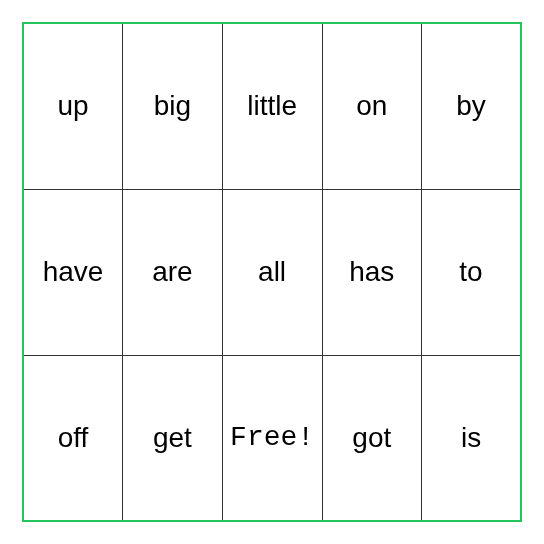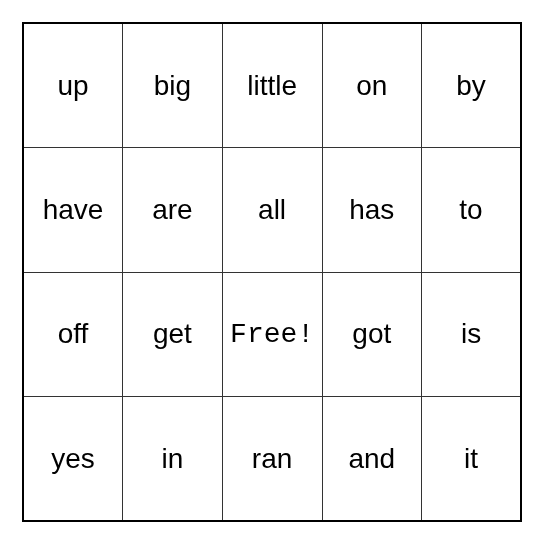--- a/index.html
+++ b/index.html
@@ -12,21 +12,21 @@
       width: 544px;
       height: 544px;
       display: flex;
       align-items: center;
       justify-content: center;
       background: #ffffff;
       font-family: Arial, Helvetica, sans-serif;
     }
 
     .bingo-card {
-      border: 2px solid #000000;
+      border: 2px solid #22c55e;
       border-collapse: collapse;
       width: 500px;
       height: 500px;
     }
 
     .bingo-card td {
       border: 1.5px solid #333;
       text-align: center;
       vertical-align: middle;
       font-size: 28px;
@@ -60,21 +60,14 @@
         <td>has</td>
         <td>to</td>
       </tr>
       <tr>
         <td>off</td>
         <td>get</td>
         <td class="free-cell">Free!</td>
         <td>got</td>
         <td>is</td>
       </tr>
-      <tr>
-        <td>yes</td>
-        <td>in</td>
-        <td>ran</td>
-        <td>and</td>
-        <td>it</td>
-      </tr>
     </tbody>
 </table>
 
 </body></html>

